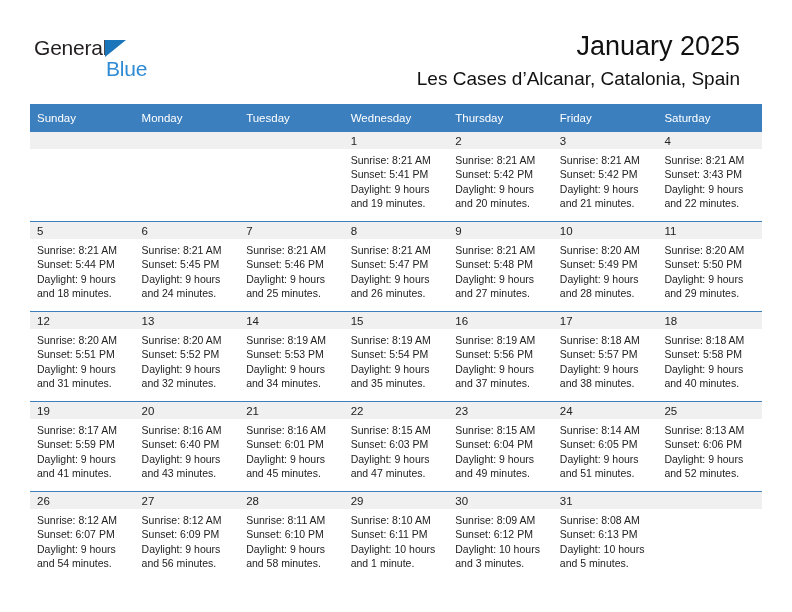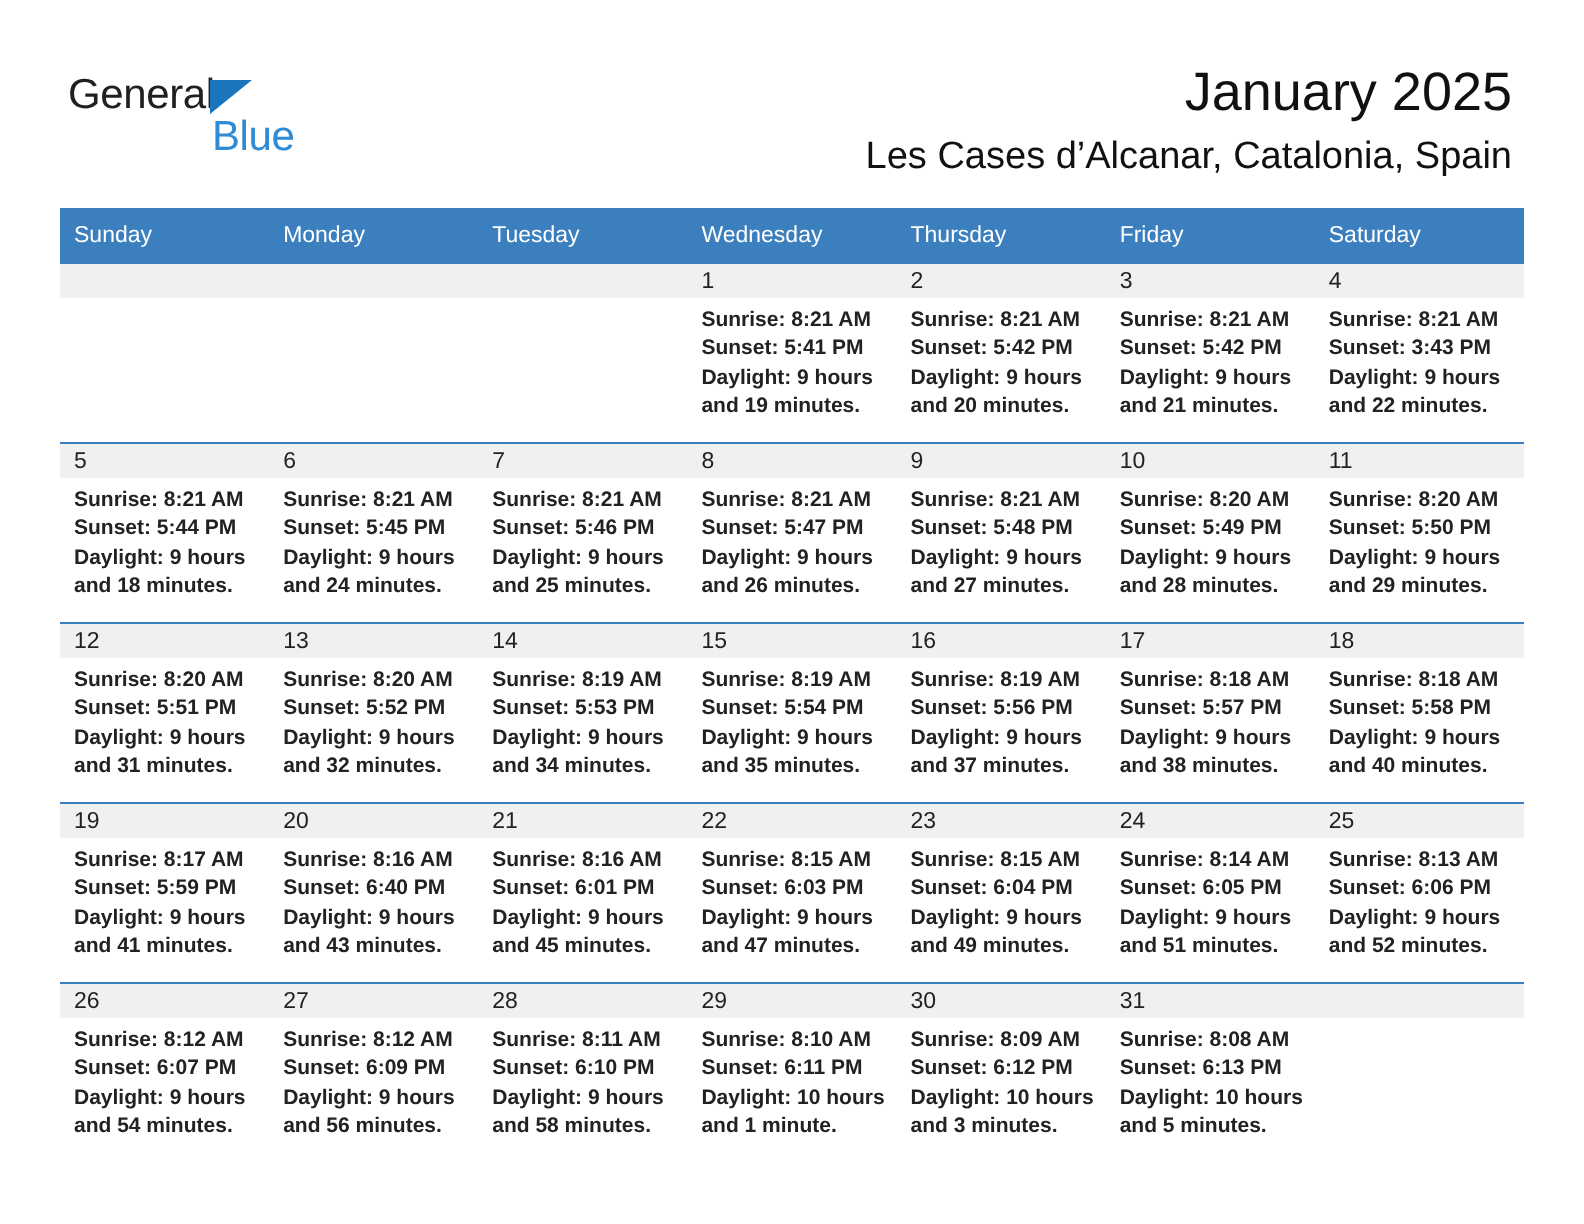--- a/index.html
+++ b/index.html
@@ -59,21 +59,21 @@
     left: 72px;
     top: 21px;
     font-size: 21px;
     line-height: 24px;
     color: #2e8bd4;
     letter-spacing: -0.2px;
   }
 
   .title-block {
     position: absolute;
-    right: 36px;
+    right: 52px;
     top: 30px;
     text-align: right;
   }
   .cal-title {
     font-size: 27px;
     line-height: 33px;
     color: #111111;
     font-weight: normal;
     margin: 0;
     white-space: nowrap;
@@ -130,21 +130,20 @@
     color: #222222;
   }
   .cell.empty .daynum-band {
     background: #f0f0f0;
   }
   .details {
     padding: 4px 5px 0 7px;
     font-size: 10.5px;
     line-height: 14.4px;
     color: #222222;
-    font-weight: bold;
   }
   .details div {
     white-space: nowrap;
   }
 </style>
 </head>
 <body>
 
 <div class="page">
 

